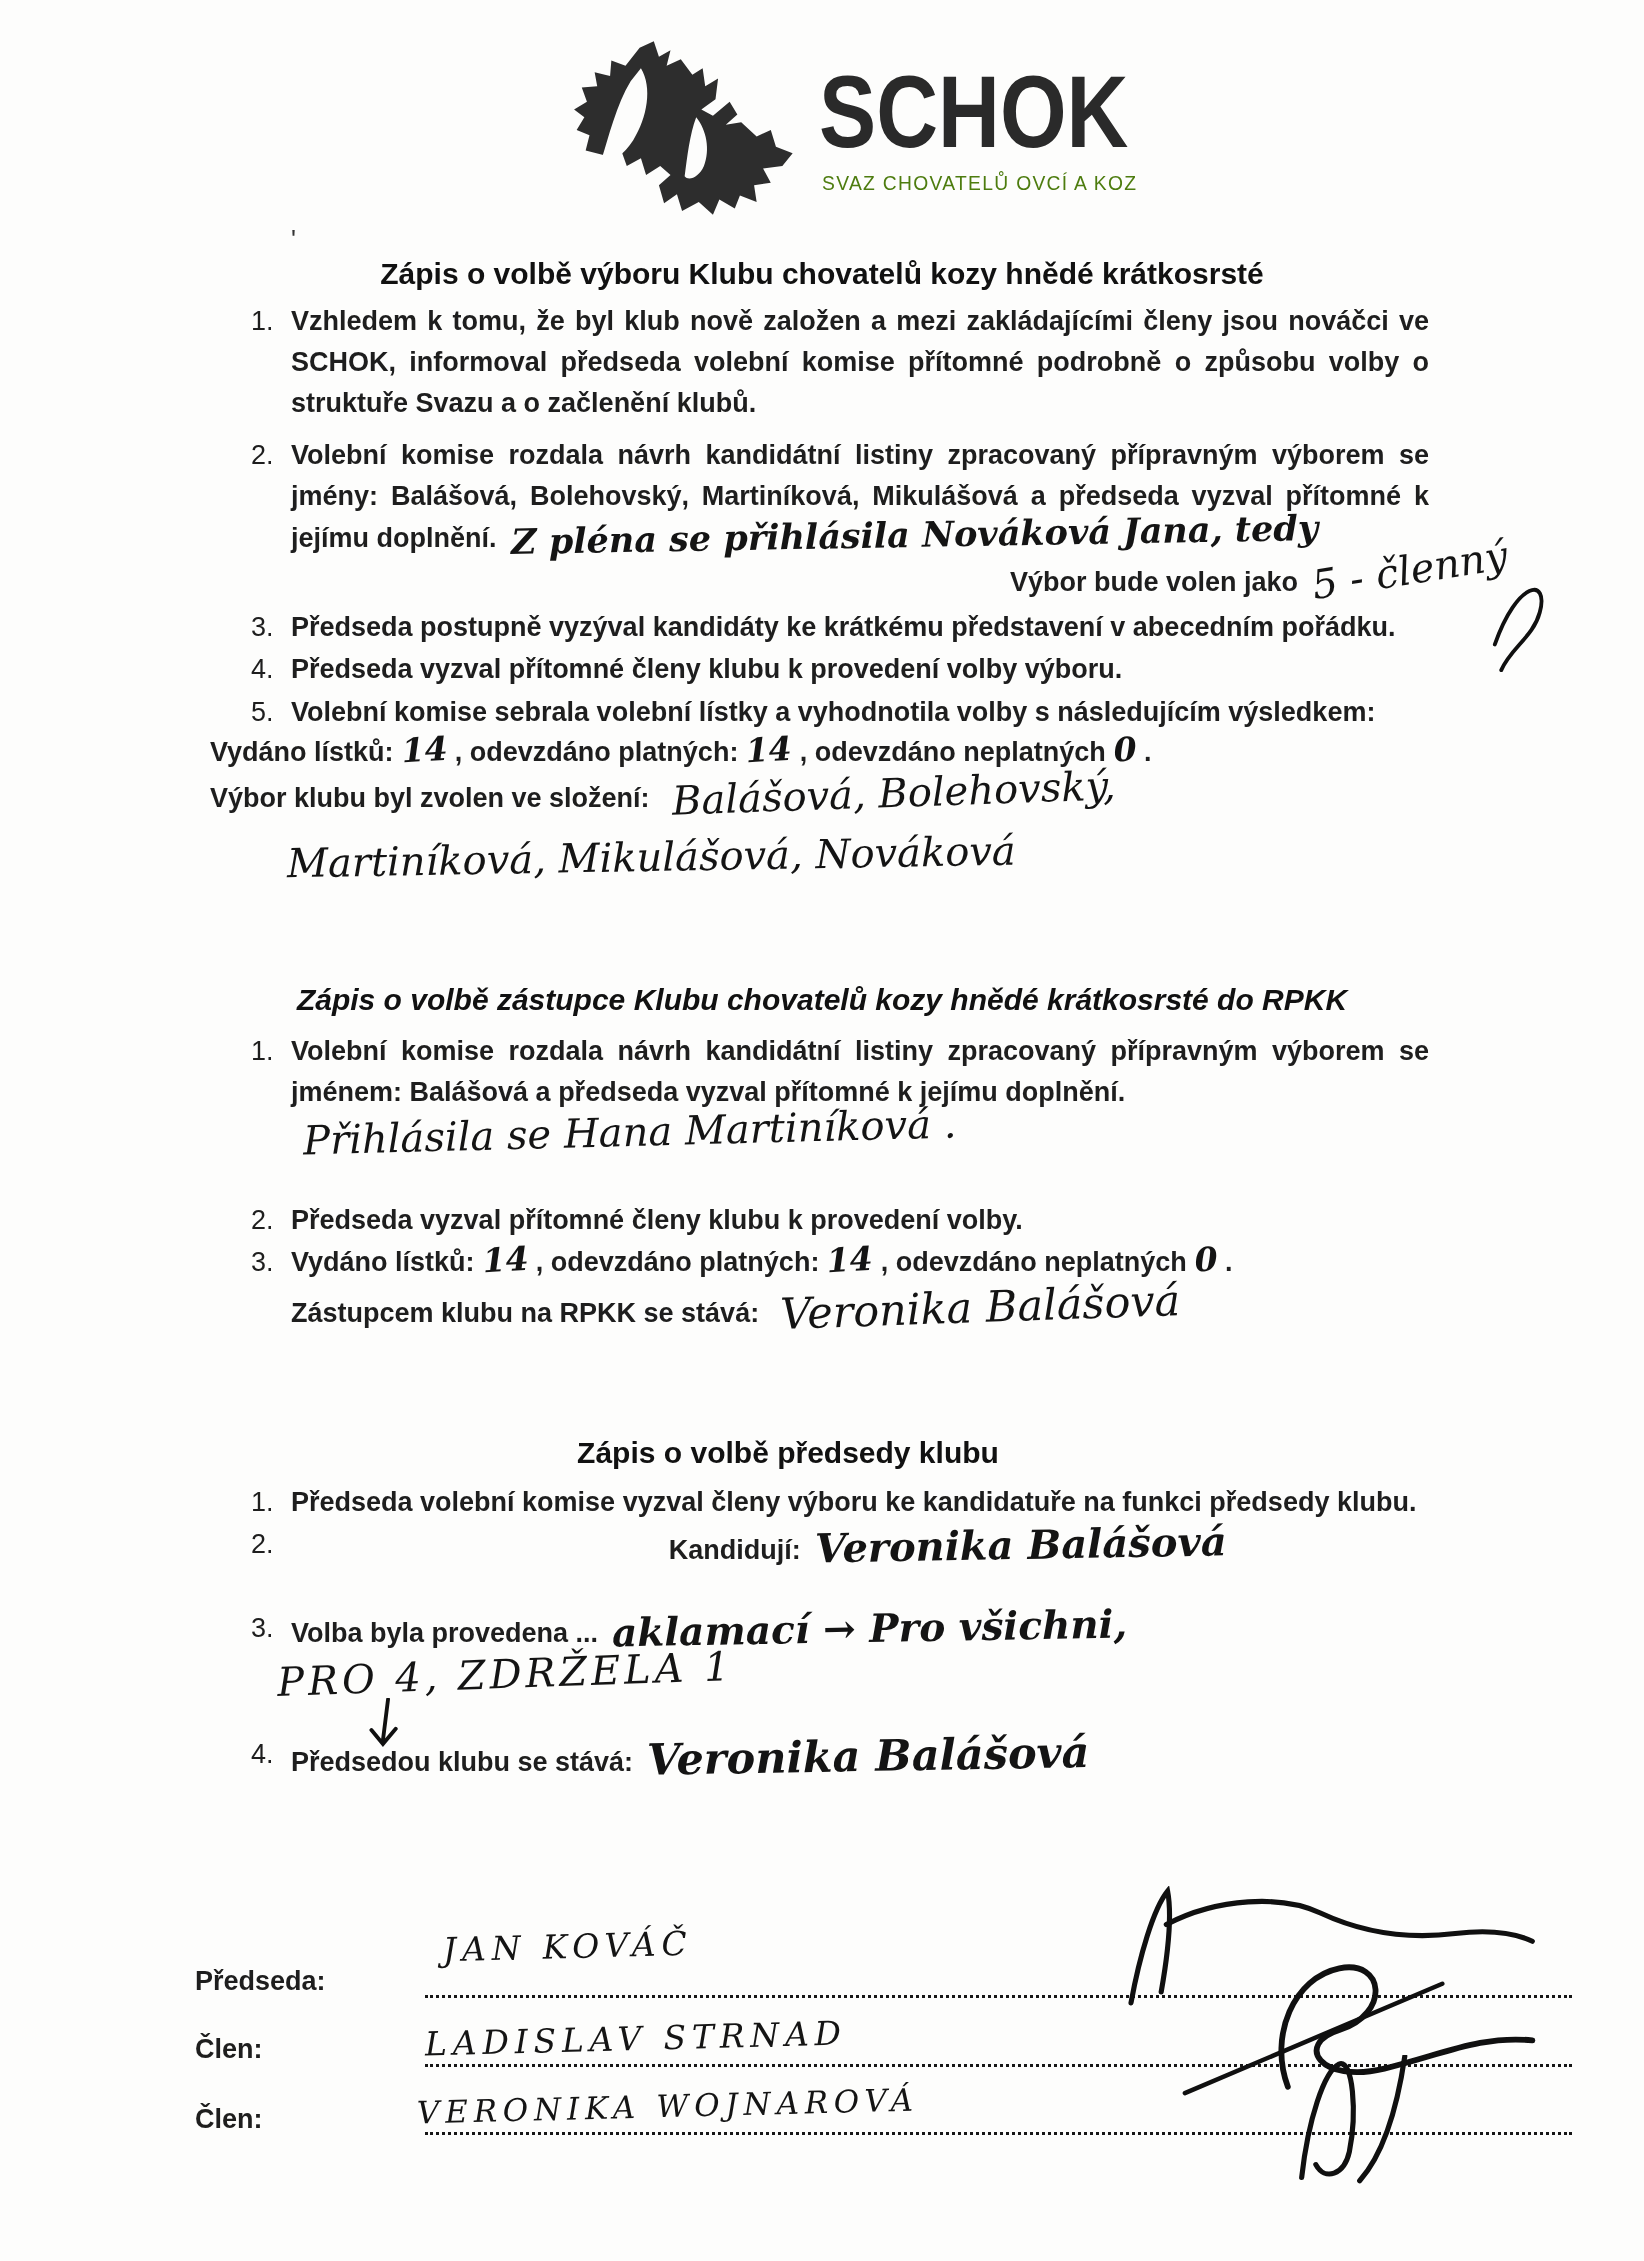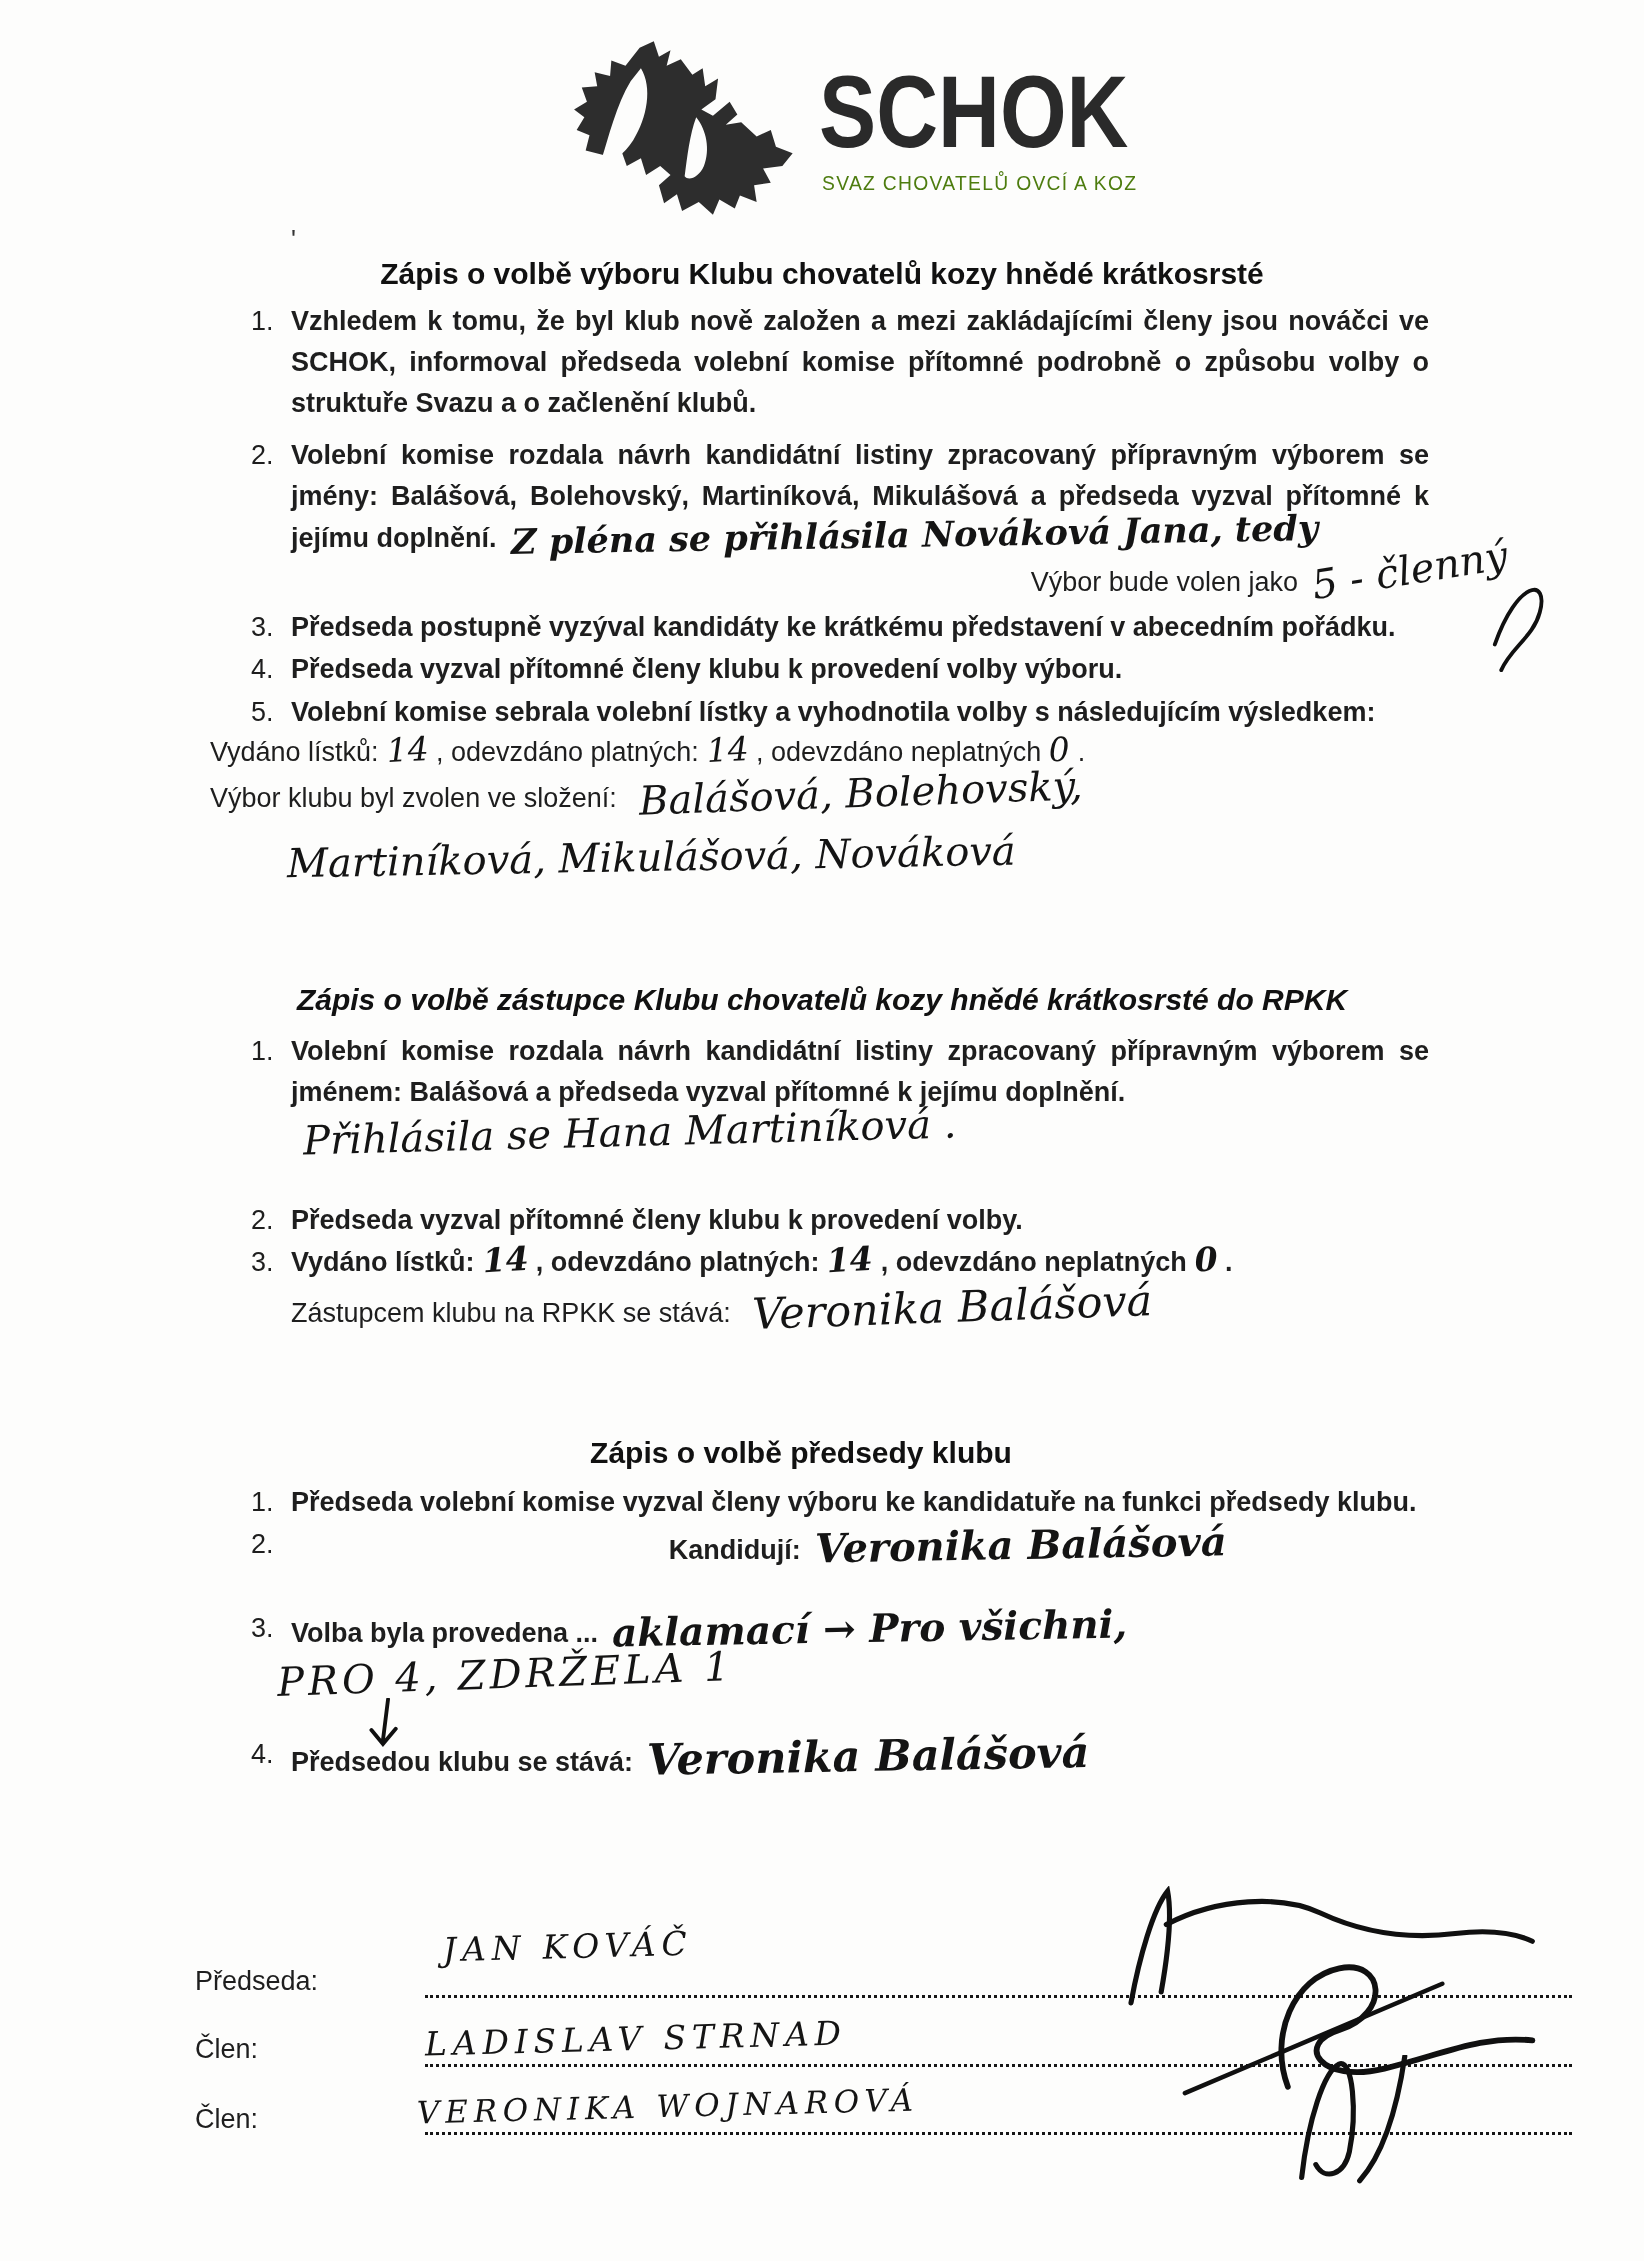--- a/index.html
+++ b/index.html
@@ -1,19 +1,19 @@
 <!DOCTYPE html>
 <html style="font-size:10.3px"><head>
 <meta charset="utf-8">
 <style>
   html,body{margin:0;padding:0;background:#ffffff;}
   .page{position:relative;width:1644px;height:2261px;background:#fdfdfc;overflow:hidden;
         font-family:"Liberation Sans",sans-serif;color:#1e1e1e;}
   .abs{position:absolute;}
-  .print{font-size:27px;line-height:41px;}
+  .print{font-size:27px;line-height:41px;font-weight:bold;}
   .center{text-align:center;}
   .headline{font-weight:700;font-size:30px;line-height:36px;color:#111;}
   .li{position:absolute;display:flex;}
   .li .num{width:40px;flex:none;font-size:27px;line-height:41px;}
   .li .body{flex:1;margin:0;text-align:justify;font-size:27px;line-height:41px;font-weight:bold;}
   .hw{font-family:"DejaVu Serif",serif;font-style:italic;color:#141414;line-height:1.05;}
   .hw-inline{font-size:35px;margin-left:14px;white-space:nowrap;display:inline-block;transform:rotate(-1deg);}
   .hw-num{font-size:33px;padding:0 7.7px;display:inline-block;transform:rotate(-3deg);}
   .hw-big{font-size:40px;white-space:nowrap;display:inline-block;}
   .hw-caps{font-size:33px;font-style:italic;letter-spacing:5.8px;white-space:nowrap;display:inline-block;transform:rotate(-1.5deg);}
@@ -95,21 +95,21 @@
   <div class="li" style="left:251px;top:1242px;width:1353px;">
     <span class="num">3.</span>
     <p class="body" style="text-align:left;white-space:nowrap;"><span>Vydáno lístků:</span><span class="hw hw-num">14</span><span>, odevzdáno platných:</span><span class="hw hw-num">14</span><span>, odevzdáno neplatných</span><span class="hw hw-num">0</span><span>.</span></p>
   </div>
 
   <div class="abs" style="left:291px;top:1285px;width:1288px;">
     <span class="print">Zástupcem klubu na RPKK se stává:</span>
     <span class="hw hw-big" style="margin-left:18px;transform:rotate(-2deg);font-size:43px;">Veronika Balášová</span>
   </div>
 
-  <h1 class="abs headline center" style="left:17px;top:1415px;width:1568px;">Zápis o volbě předsedy klubu</h1>
+  <h1 class="abs headline center" style="left:4px;top:1415px;width:1568px;">Zápis o volbě předsedy klubu</h1>
 
   <div class="li" style="left:251px;top:1482px;width:1178px;">
     <span class="num">1.</span>
     <p class="body">Předseda volební komise vyzval členy výboru ke kandidatuře na funkci předsedy klubu.</p>
   </div>
 
   <div class="li" style="left:251px;top:1524px;width:1353px;">
     <span class="num">2.</span>
     <p class="body" style="text-align:center;"><span>Kandidují:</span><span class="hw hw-inline" style="font-size:40px;">Veronika Balášová</span></p>
   </div>

